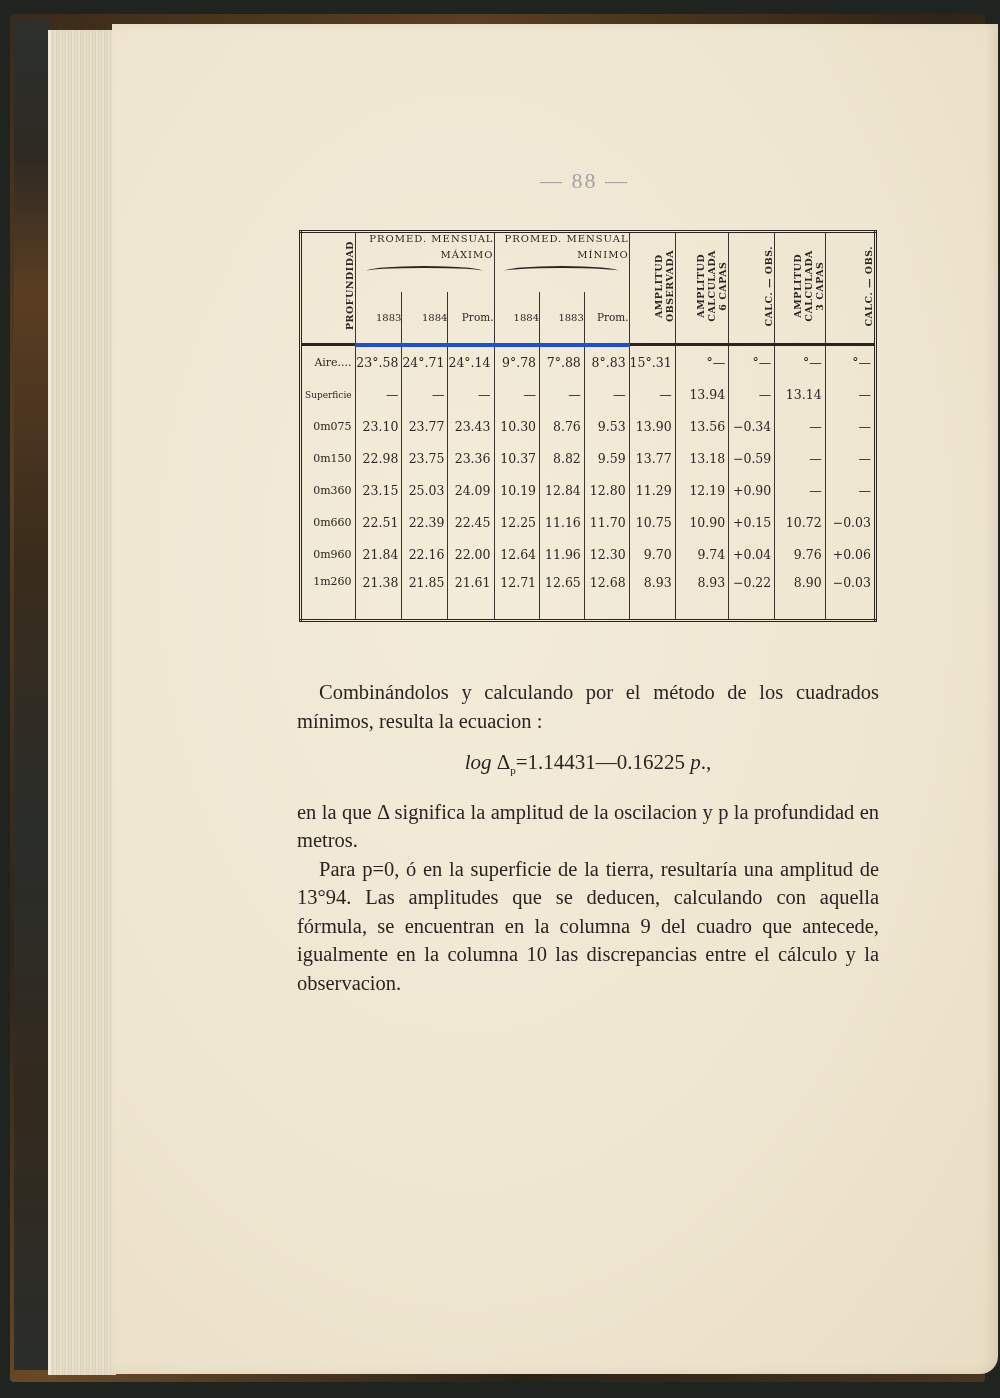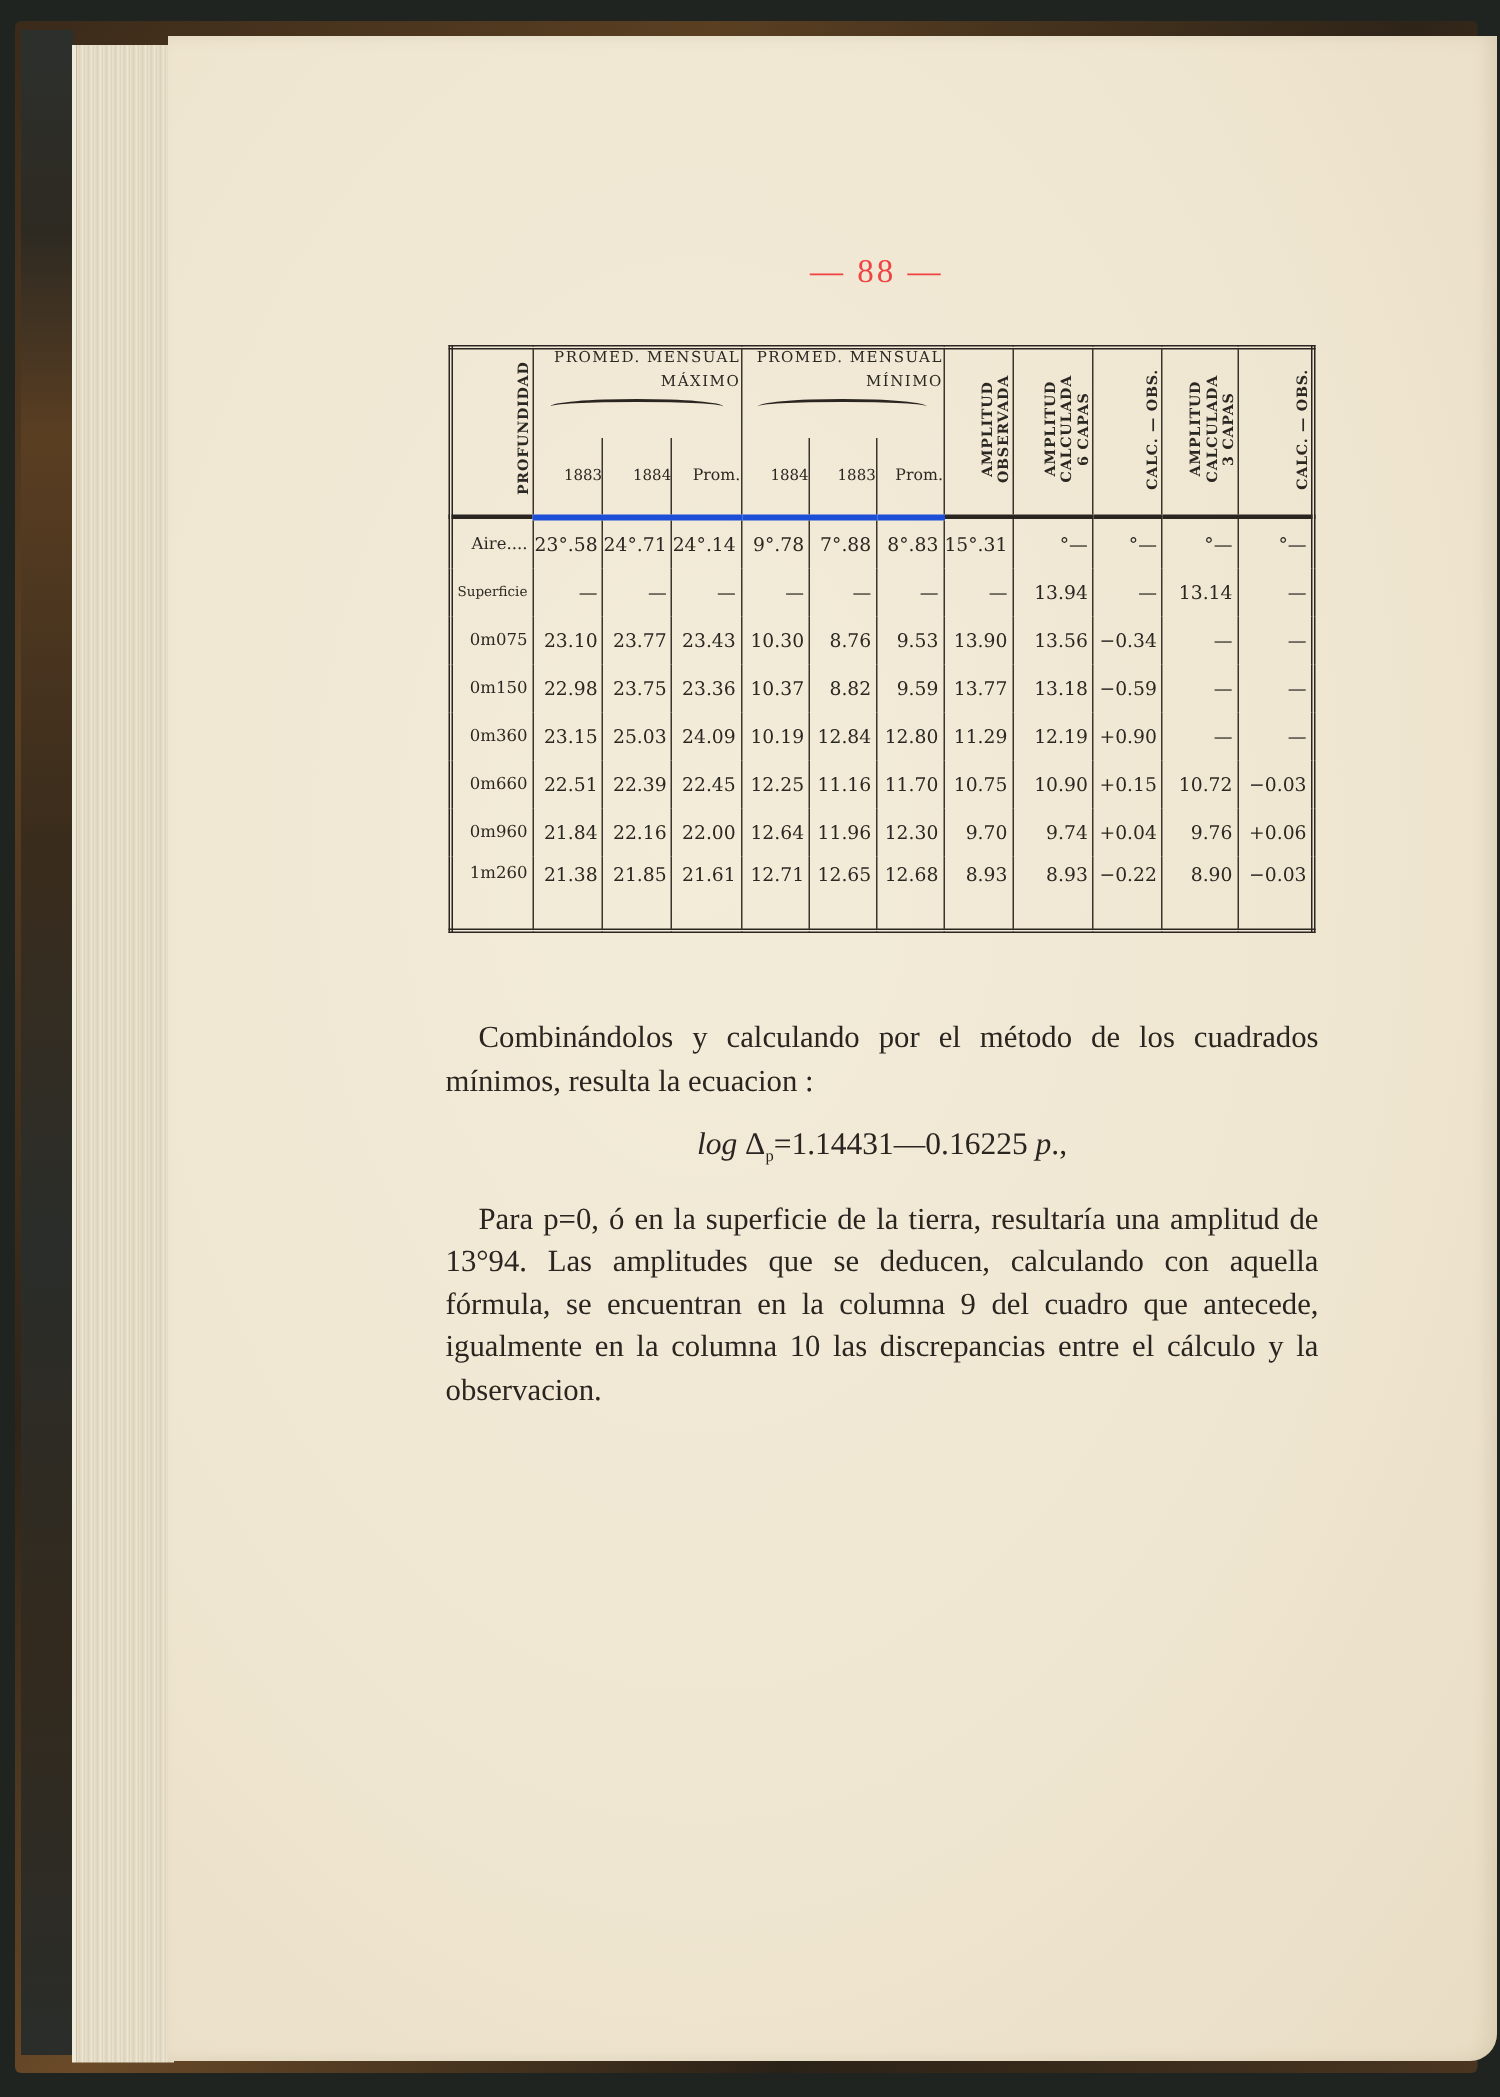--- a/index.html
+++ b/index.html
@@ -24,21 +24,21 @@
   }
   .page {
     position:absolute; left:112px; top:24px; width:886px; height:1350px;
     background:#f0e8d4;
     background-image: radial-gradient(ellipse at 40% 40%, #f3ecd9 0%, #efe6d1 60%, #e8dcc3 100%);
     border-bottom-right-radius:18px;
     box-shadow: inset -6px 0 10px rgba(140,120,90,0.15);
   }
   .page-number {
     position:absolute; left:540px; top:168px;
-    font-size:22px; color:#ef4444; letter-spacing:2px;text-align:center;
+    font-size:22px; color:#a3a3a3; letter-spacing:2px;text-align:center;
   }
   table.data {
     position:absolute; left:299px; top:230px; width:578px;
     border-collapse:collapse;
     border:3px double #2a2520;
     color:#2b2722;
     font-family:"DejaVu Serif","Liberation Serif",serif;
   }
   table.data td, table.data th {
     border-left:1px solid #3a342c; border-right:1px solid #3a342c;
@@ -243,14 +243,15 @@
   </tbody>
 </table>
 
 <div class="text" style="top:678px;">
   <p class="indent">Combinándolos y calculando por el método de los cuadrados mínimos, resulta la ecuacion :</p>
   <p class="formula">
     <i>log</i>
     <span>Δ</span><sub>p</sub><span>=1.14431—0.16225</span>
     <i>p</i><span>.,</span>
   </p>
+  <p>en la que Δ significa la amplitud de la oscilacion y p la profundidad en metros.</p>
   <p class="indent">Para p=0, ó en la superficie de la tierra, resultaría una amplitud de 13°94. Las amplitudes que se deducen, calculando con aquella fórmula, se encuentran en la columna 9 del cuadro que antecede, igualmente en la columna 10 las discrepancias entre el cálculo y la observacion.</p>
 </div>
 
 </body></html>

